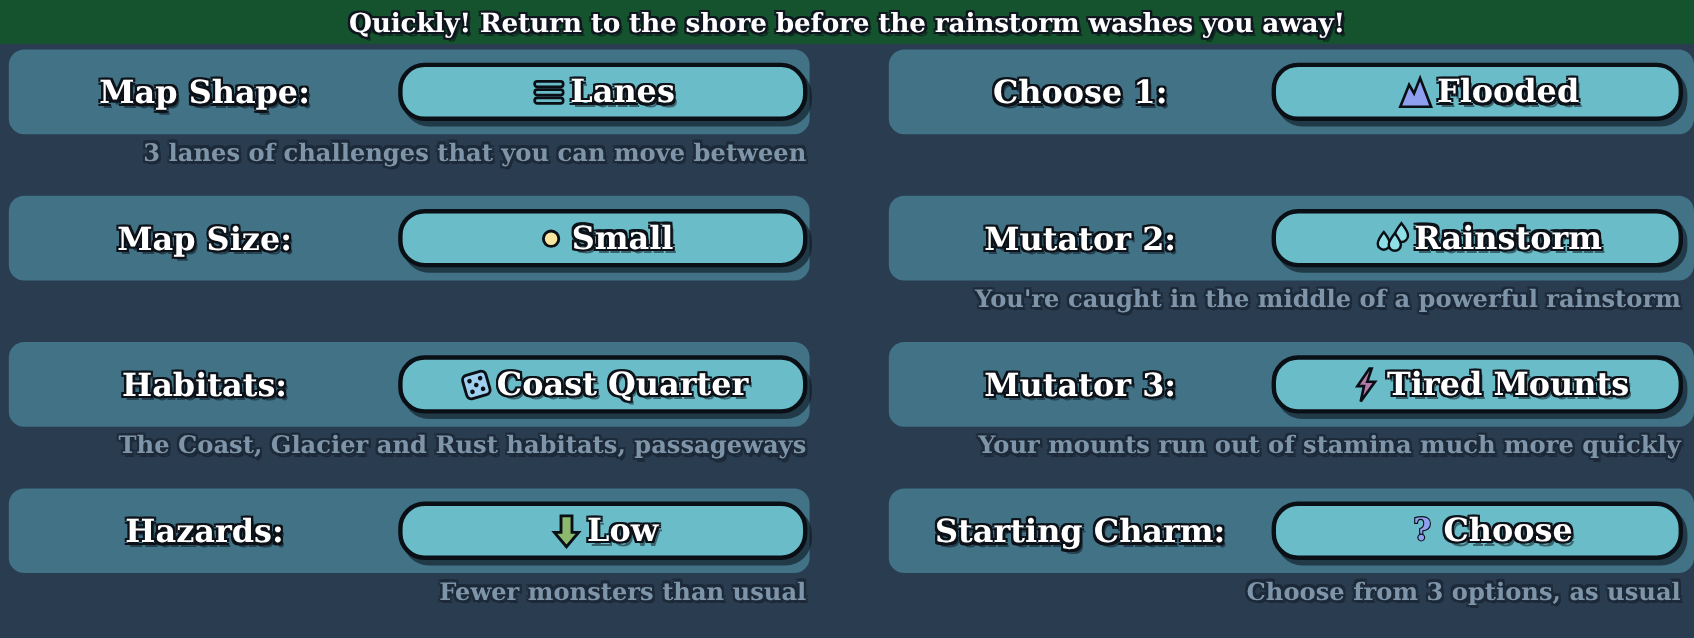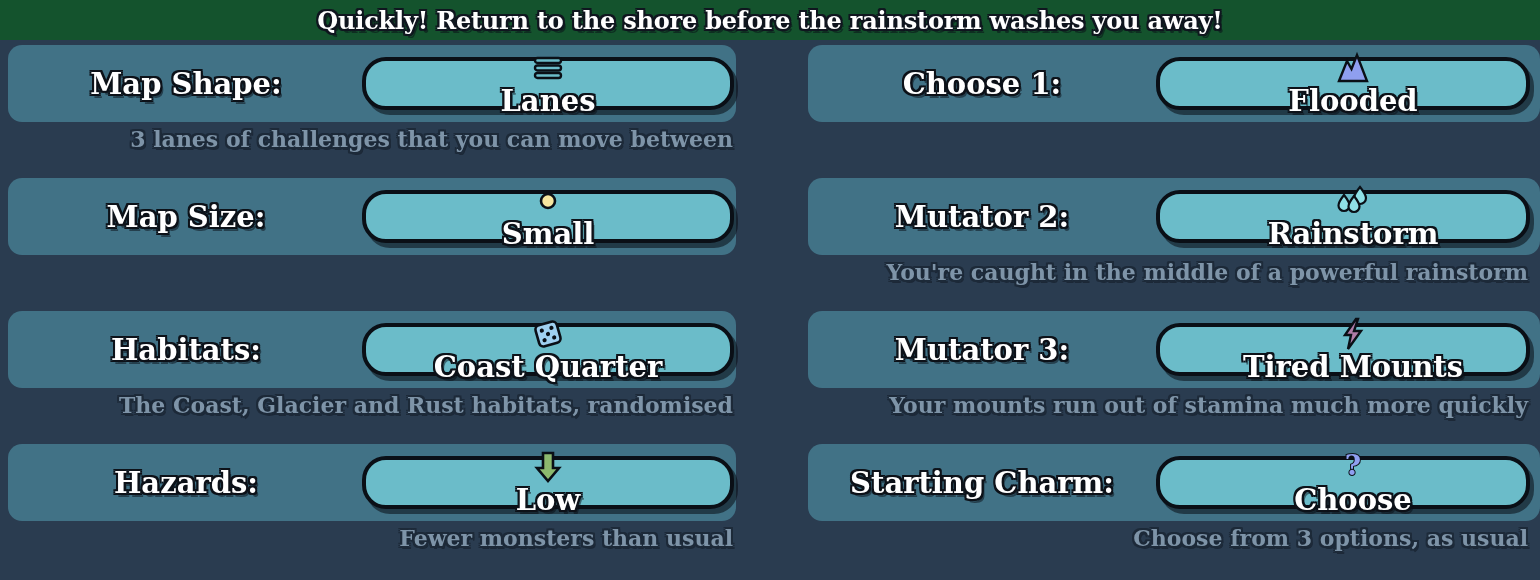--- a/index.html
+++ b/index.html
@@ -74,21 +74,20 @@
   .opt-btn{
     position:relative;
     height:53px;
     background:#6bbcc9;
     border:4px solid #0a0f16;
     border-radius:24px;
     box-shadow:4px 5px 0 0 rgba(8,13,20,.55);
     display:flex;align-items:center;justify-content:center;
     gap:2px;
     box-sizing:border-box;
-    flex-direction:column;
   }
   .col-left .opt-btn{width:372px;}
   .col-right .opt-btn{width:374px;padding-left:20px;}
 
   .opt-text{
     font-family:"DejaVu Serif", serif;
     font-weight:bold;font-size:29px;color:#ffffff;
     white-space:nowrap;line-height:1;
     text-shadow:
       -2px 0 #0d1219, 2px 0 #0d1219, 0 -2px #0d1219, 0 2px #0d1219,
@@ -188,21 +187,21 @@
                   <circle cx="11" cy="21" r="2.1"></circle>
                   <circle cx="21" cy="21" r="2.1"></circle>
                 </g>
               </g>
             </svg>
           </span>
           <span class="opt-text">Coast Quarter</span>
         </div>
       </div>
       <div class="desc-wrap">
-        <span class="desc">The Coast, Glacier and Rust habitats, randomised</span>
+        <span class="desc">The Coast, Glacier and Rust habitats, passageways</span>
       </div>
     </div>
 
     <div class="row">
       <div class="panel">
         <div class="label-wrap">
           <span class="label">Hazards:</span>
         </div>
         <div class="opt-btn">
           <span class="opt-icon">

